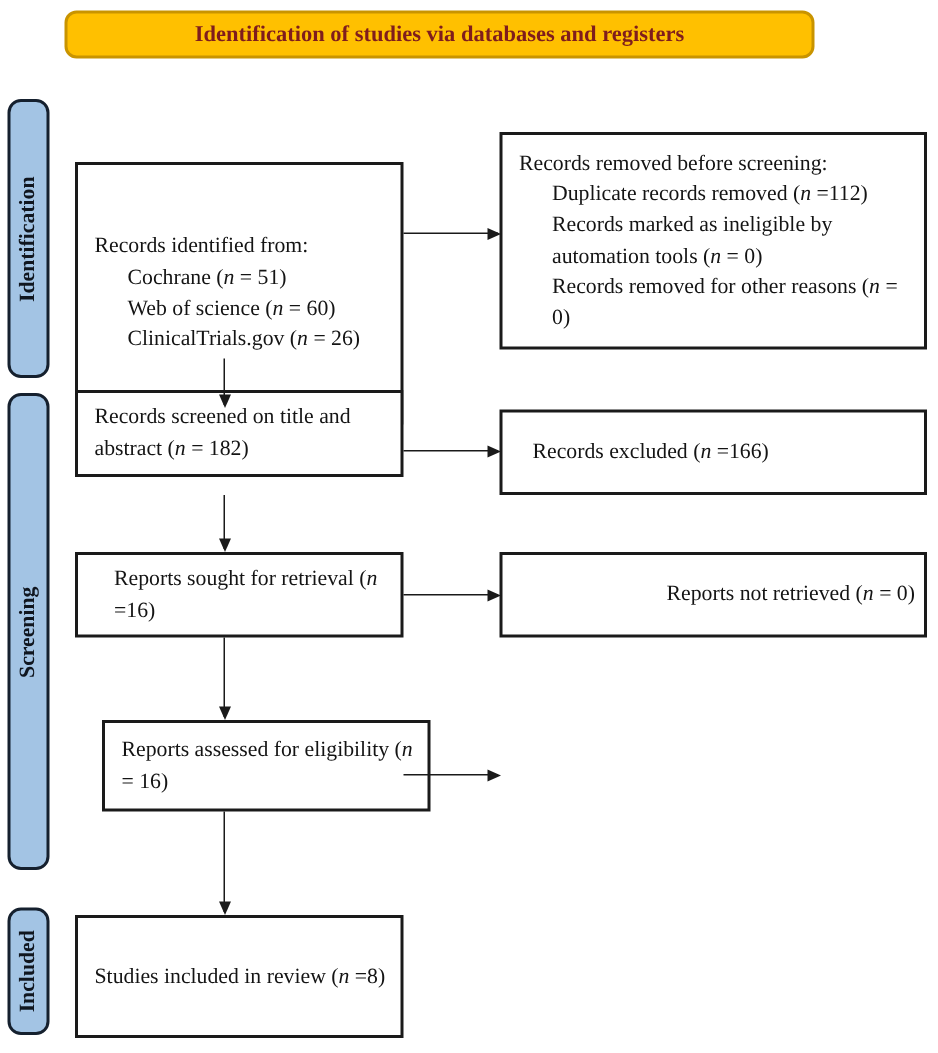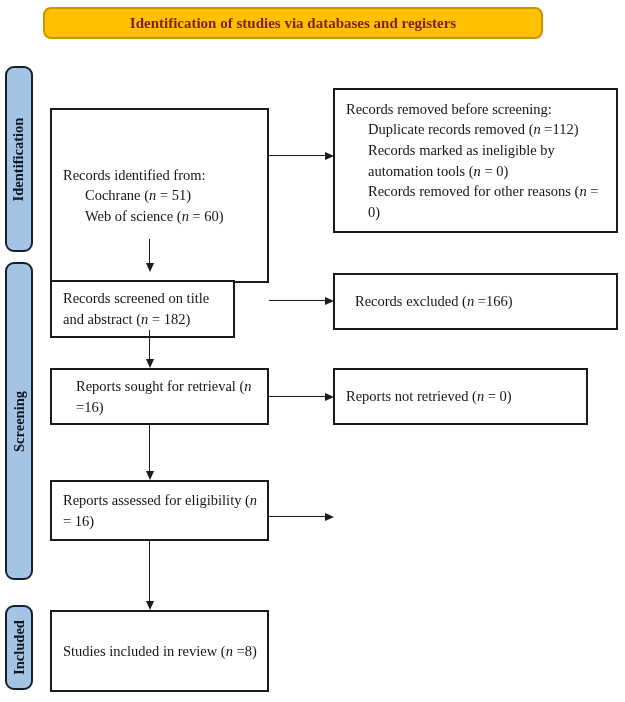--- a/index.html
+++ b/index.html
@@ -24,25 +24,25 @@
   #stage-included{top:605px;height:85px;}
   .box{
     position:absolute;background:#fff;border:2px solid #1a1a1a;box-sizing:border-box;
     font-size:14.5px;line-height:1.42;display:flex;flex-direction:column;justify-content:center;
     padding:5px 6px 5px 11px;
   }
   .line{white-space:normal;}
   .indent{padding-left:22px;}
   #box-identified{left:50px;top:64px;width:219px;height:175px;margin-top:44px;}
   #box-removed{left:333px;top:88px;width:285px;height:145px;}
-  #box-screened{left:50px;top:280px;width:185px;height:58px;}
+  #box-screened{left:50px;top:260px;width:219px;height:58px;}
   #box-excluded{left:333px;top:273px;width:285px;height:57px;padding-left:20px;}
   #box-sought{left:50px;top:368px;width:219px;height:57px;padding-left:24px;}
-  #box-notretrieved{left:333px;top:368px;width:255px;height:57px;}
-  #box-assessed{left:50px;top:480px;width:219px;height:61px;}
+  #box-notretrieved{left:333px;top:368px;width:285px;height:57px;text-align:right;}
+  #box-assessed{left:68px;top:480px;width:219px;height:61px;}
   #box-reportsexcluded{left:333px;top:473px;width:285px;height:94px;}
   #box-included{left:50px;top:610px;width:219px;height:82px;}
   i{font-style:italic;}
   .harrow{position:absolute;height:0;border-top:1.6px solid #1a1a1a;}
   .harrow::after{
     content:'';position:absolute;right:-2px;top:-4px;width:0;height:0;
     border-left:9px solid #1a1a1a;border-top:4.5px solid transparent;border-bottom:4.5px solid transparent;
   }
   .varrow{position:absolute;width:0;border-left:1.6px solid #1a1a1a;}
   .varrow::after{
@@ -74,20 +74,21 @@
     <span>Screening</span>
   </div>
   <div class="stage" id="stage-included">
     <span>Included</span>
   </div>
 
   <div class="box" id="box-identified">
     <div class="line">Records identified from:</div>
     <div class="line indent">Cochrane (<i>n</i> = 51)</div>
     <div class="line indent">Web of science (<i>n</i> = 60)</div>
+    <div class="line indent">ClinicalTrials.gov (<i>n</i> = 26)</div>
   </div>
 
   <div class="box" id="box-removed">
     <div class="line">Records removed before screening:</div>
     <div class="line indent">Duplicate records removed (<i>n</i> =112)</div>
     <div class="line indent">Records marked as ineligible by automation tools (<i>n</i> = 0)</div>
     <div class="line indent">Records removed for other reasons (<i>n</i> = 0)</div>
   </div>
 
   <div class="box" id="box-screened">

